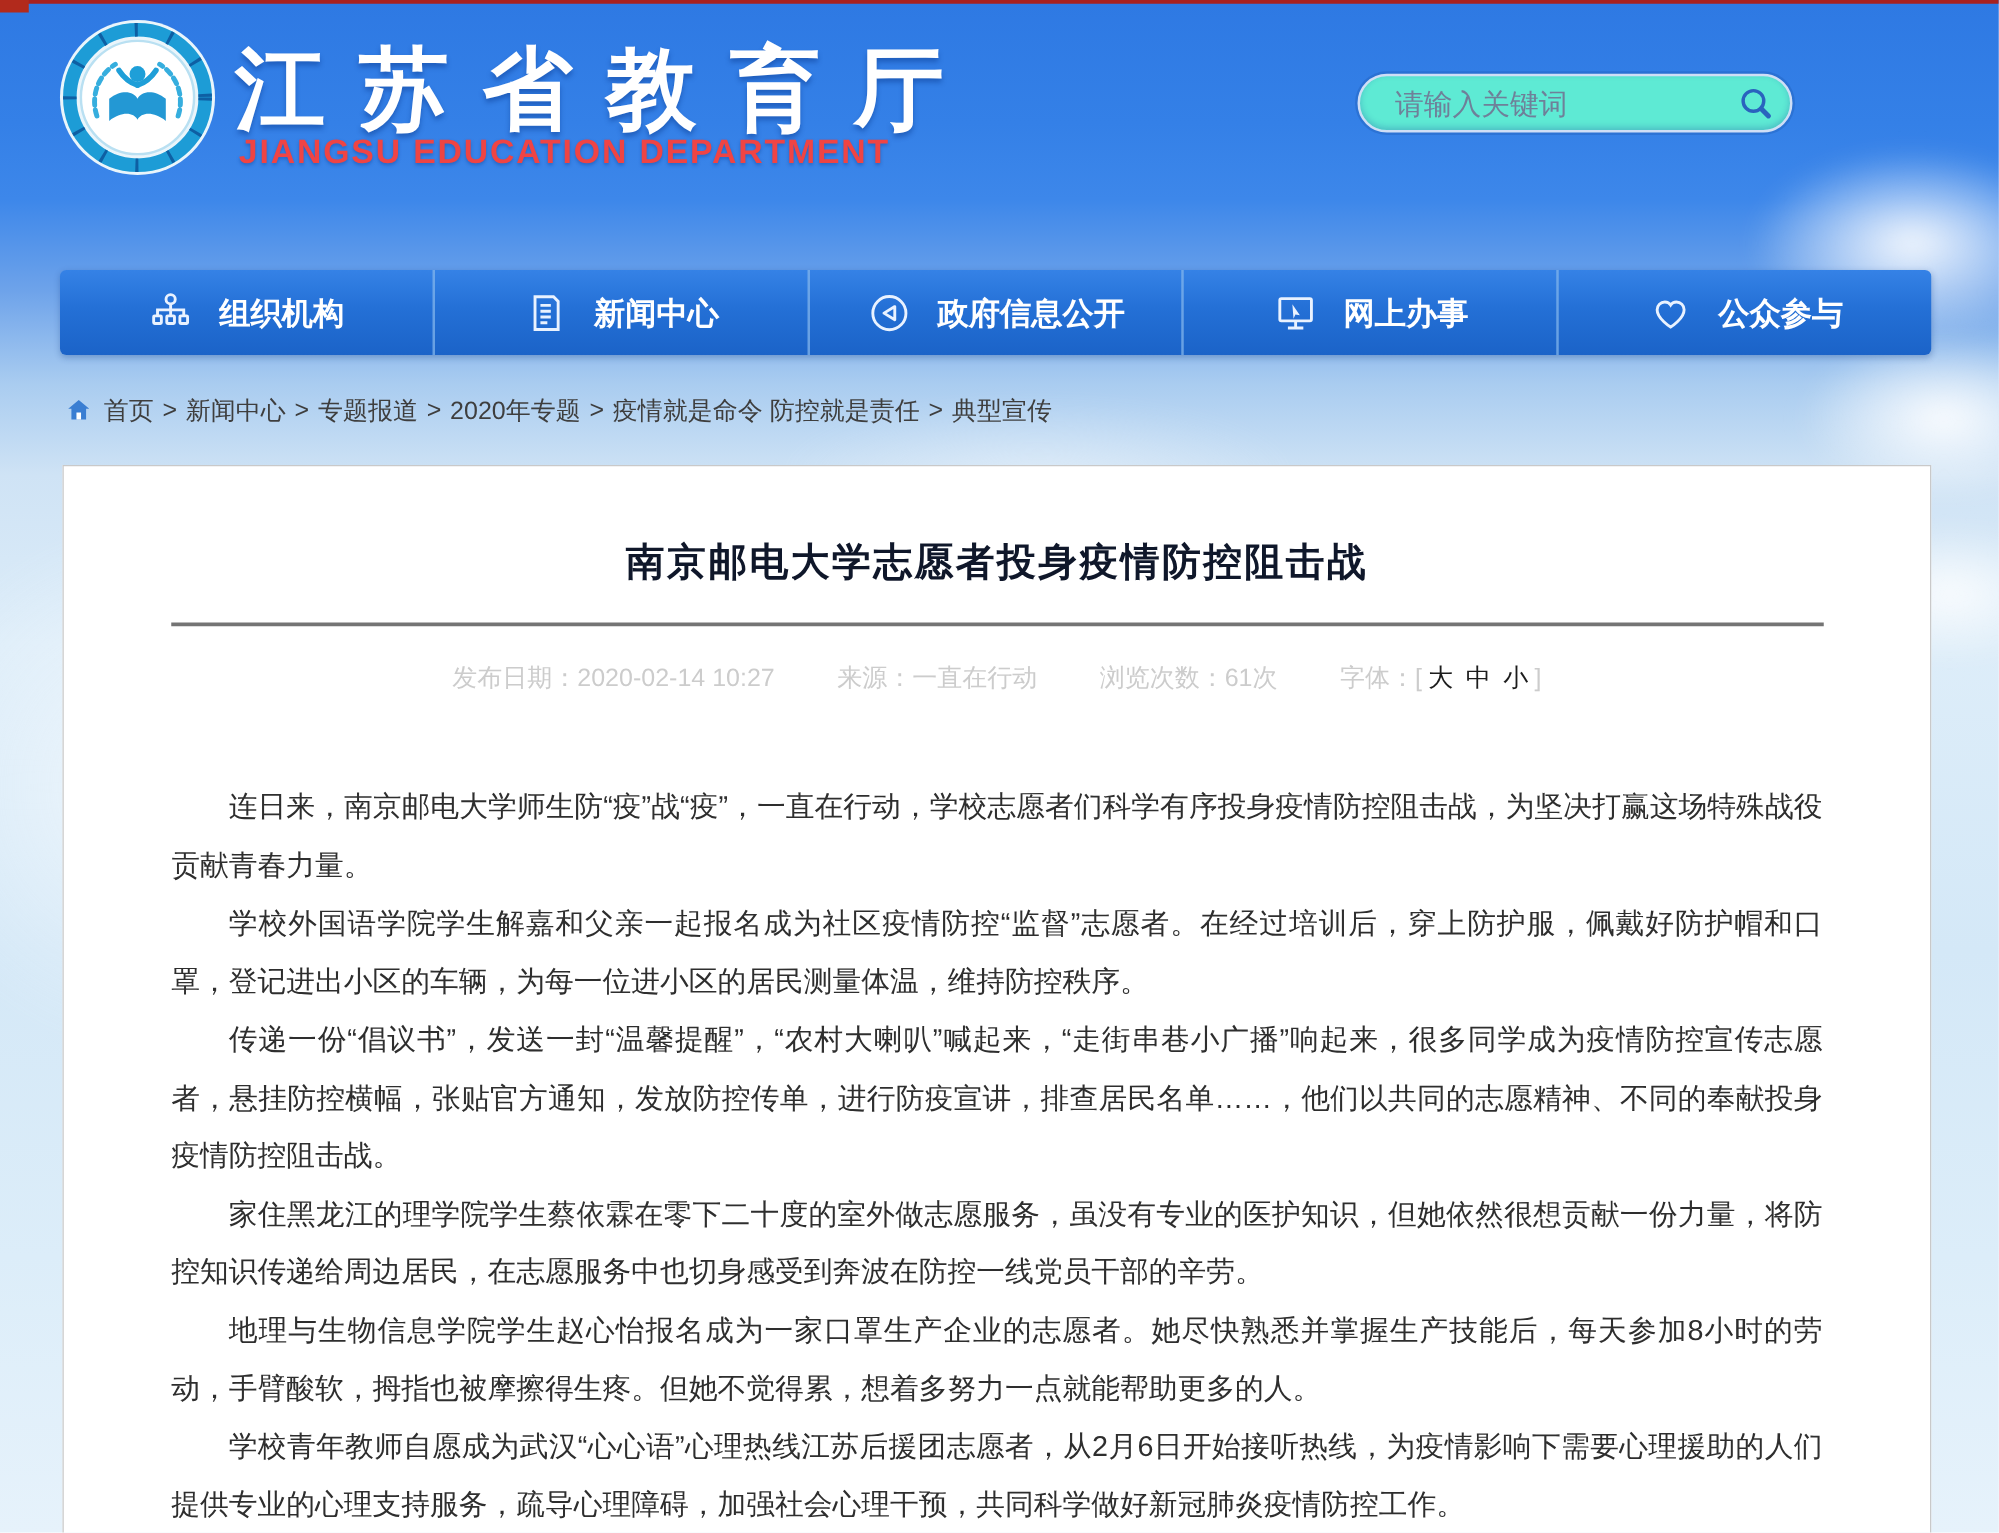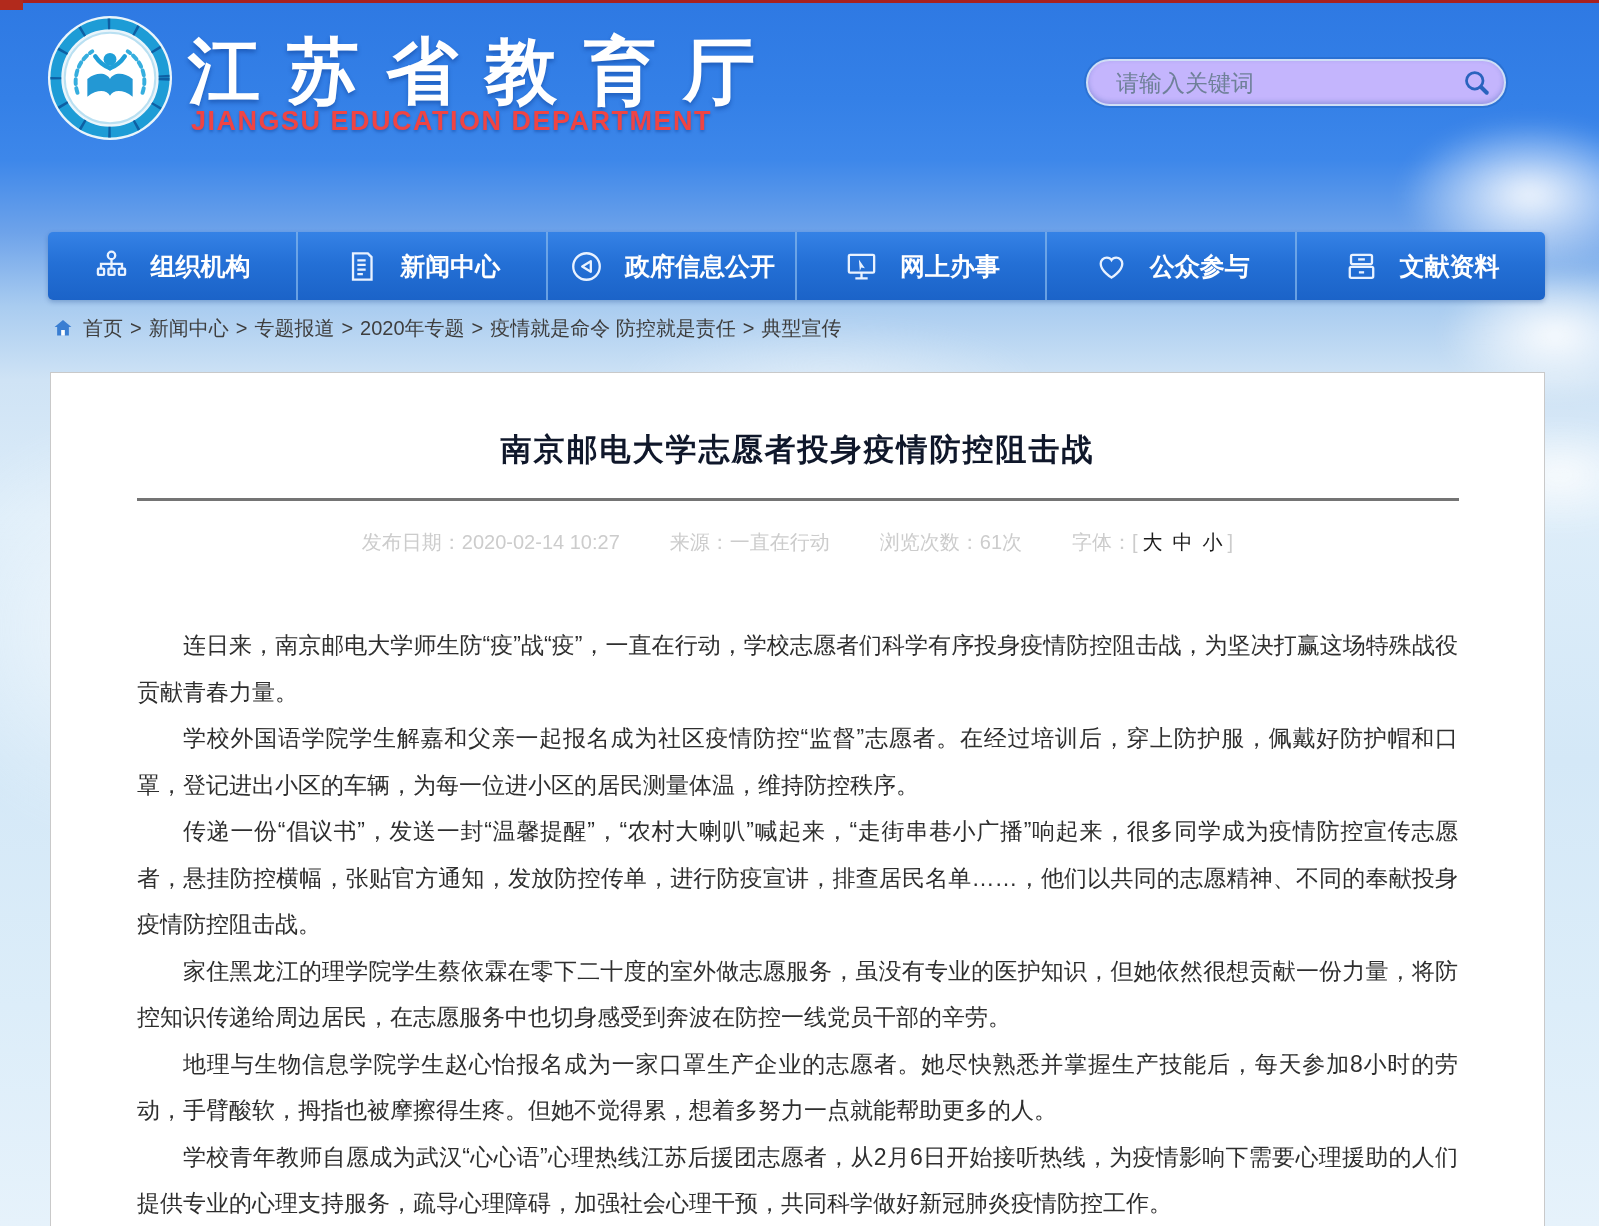--- a/index.html
+++ b/index.html
@@ -18,31 +18,31 @@
   .cloud.c3{left:1460px;top:420px;width:200px;height:110px;opacity:.9;}
   .cloud.c4{left:-80px;top:420px;width:380px;height:420px;opacity:.55;}
   .cloud.c5{left:620px;top:320px;width:420px;height:120px;opacity:.35;}
 
   
   .logo{position:absolute;left:46px;top:14px;width:128px;height:128px;}
   .site-title{position:absolute;left:188px;top:24px;font-size:72px;font-weight:bold;color:#ffffff;
     letter-spacing:27px;text-shadow:0 3px 4px rgba(9,56,140,.45);white-space:nowrap;}
   .site-subtitle{position:absolute;left:191px;top:106px;font-size:27px;font-weight:bold;color:#ef4444;
     letter-spacing:1.5px;text-shadow:0 2px 3px rgba(9,56,140,.4);white-space:nowrap;}
-  .search-box{position:absolute;left:1086px;top:59px;width:420px;height:47px;border-radius:25px;
-    background:#c4b5fd;border:2px solid #cfdef6;box-sizing:border-box;
+  .search-box{position:absolute;left:1086px;top:59px;width:348px;height:47px;border-radius:25px;
+    background:#5eead4;border:2px solid #cfdef6;box-sizing:border-box;
     box-shadow:inset 0 -2px 5px rgba(25,70,150,.28), 0 0 0 2px rgba(20,75,160,.25);}
   .search-box input{position:absolute;left:26px;top:2px;width:330px;height:39px;background:transparent;
     border:none;outline:none;font-size:23px;color:#2f4d7f;font-family:inherit;}
   .search-box input::placeholder{color:#6f8099;}
   .search-btn{position:absolute;right:12px;top:7px;width:30px;height:30px;border:none;background:transparent;
     padding:0;cursor:pointer;}
 
   
-  .navbar{position:absolute;left:48px;top:232px;width:1497px;height:68px;display:flex;
+  .navbar{position:absolute;left:48px;top:216px;width:1497px;height:68px;display:flex;
     background:linear-gradient(180deg,#3582e6 0%,#2470d6 45%,#1b63c8 100%);
     border-radius:5px;box-shadow:0 2px 5px rgba(18,60,130,.3);}
   .nav-item{flex:1;display:flex;align-items:center;justify-content:center;gap:20px;
     color:#ffffff;text-decoration:none;font-size:25px;font-weight:bold;cursor:pointer;}
   .nav-item + .nav-item{border-left:2px solid rgba(130,180,235,.75);}
   .nav-icon{width:37px;height:37px;color:#e9f2ff;}
   .nav-icon svg{width:100%;height:100%;display:block;}
 
   
   .breadcrumb{position:absolute;left:52px;top:312px;height:32px;display:flex;align-items:center;
@@ -156,33 +156,20 @@
     <span>网上办事</span>
   </a>
   <a class="nav-item">
     <span class="nav-icon">
       <svg viewBox="0 0 24 24">
         <path d="M12 19.2S5 14.9 5 10.2c0-2.2 1.8-4 4-4 1.3 0 2.4.6 3 1.6.6-1 1.7-1.6 3-1.6 2.2 0 4 1.8 4 4 0 4.7-7 9-7 9z" fill="none" stroke="currentColor" stroke-width="1.5"></path>
       </svg>
     </span>
     <span>公众参与</span>
   </a>
-  <a class="nav-item">
-    <span class="nav-icon">
-      <svg viewBox="0 0 24 24">
-          <g fill="none" stroke="currentColor" stroke-width="1.5">
-        <rect x="5.2" y="4.4" width="13.6" height="6" rx="1"></rect>
-        <path d="M9.8 7.4h4.4"></path>
-        <rect x="4.4" y="12.2" width="15.2" height="7.2" rx="1"></rect>
-        <path d="M10.3 15.8h3.4"></path>
-      </g>
-        </svg>
-    </span>
-    <span>文献资料</span>
-  </a>
 </nav>
 
 <div class="breadcrumb">
   <span class="home-icon">
     <svg viewBox="0 0 24 24">
       <path d="M12 3.2L2.8 11h2.8v9.3h12.8V11h2.8z" fill="#3a7ed2"></path>
       <rect x="10" y="14.2" width="4" height="6.1" fill="#ffffff"></rect>
     </svg>
   </span>
   <a>首页</a>

